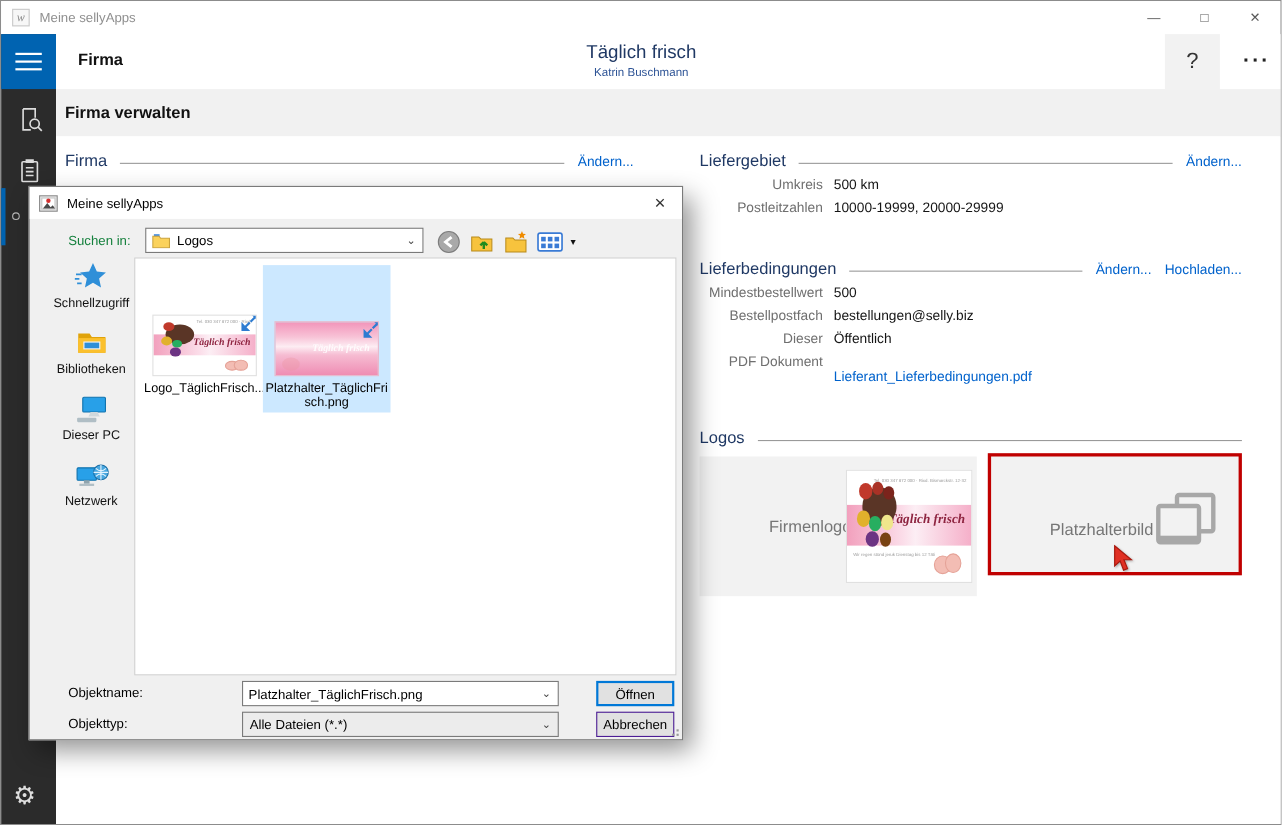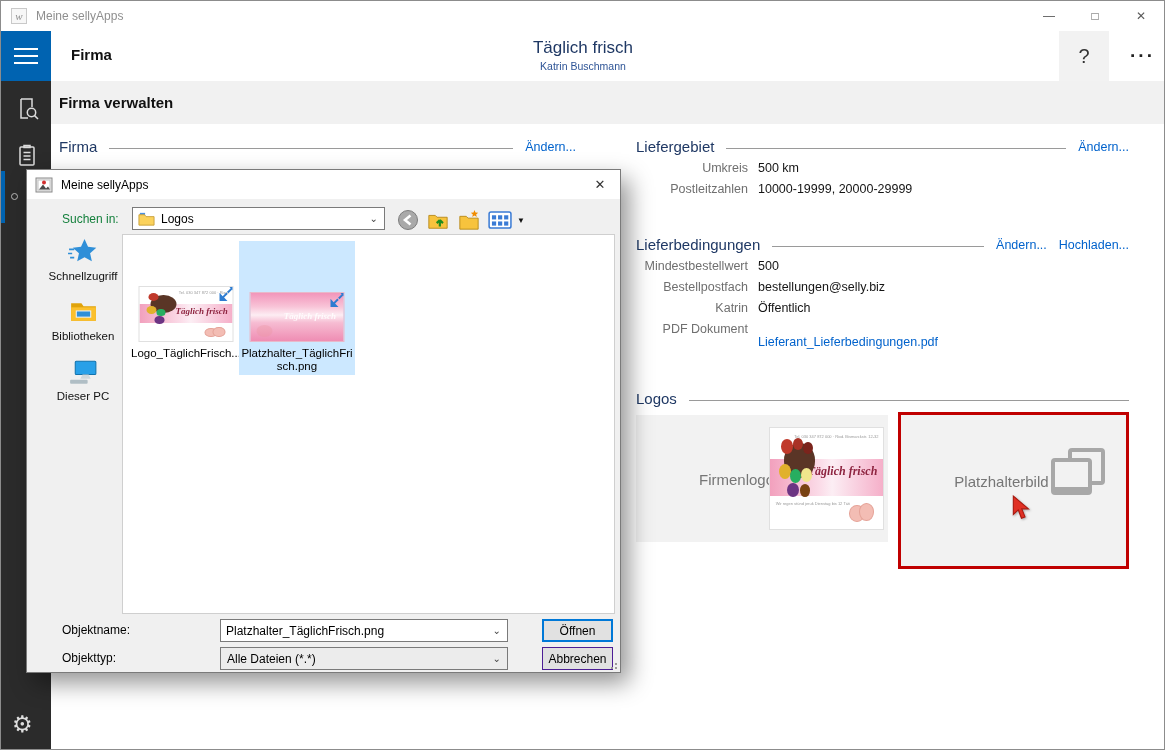--- a/index.html
+++ b/index.html
@@ -58,21 +58,21 @@
 
   .left-sec { position:absolute; left:8px; top:14px; width:517px; }
   .right-col { position:absolute; left:585px; top:14px; width:493px; }
   .gap-a { margin-top:39px; }
   .gap-b { margin-top:40px; }
 
   
   .logo-cards { display:flex; gap:10px; margin-top:8px; }
   .logo-card { background:#f2f2f2; position:relative; }
   .card-1 { width:255px; height:127px; }
-  .card-2 { width:233px; height:157px; border:3px solid #c00000; margin-top:-3px; }
+  .card-2 { width:233px; height:111px; border:3px solid #c00000; margin-top:-3px; }
   .card-label { position:absolute; font-size:15px; color:#767676; }
   .card-1 .card-label { left:63px; top:56px; }
   .card-2 .card-label { left:53px; top:58px; }
   .card-1 .logo-art { position:absolute; left:133px; top:12px; width:115px; height:103px; }
   .ph-icon { position:absolute; right:18px; top:32px; }
   .red-cursor { position:absolute; left:110px; top:80px; filter:drop-shadow(1px 1px 1px rgba(0,0,0,.3)); }
 
   
   .logo-art { background:#fff; border:1px solid #e0e0e0; position:relative; overflow:hidden; }
   .logo-art .band { position:absolute; left:0; top:31%; width:100%; height:36%;
@@ -226,21 +226,21 @@
         </div>
         <div class="kv">
             <span class="k">Mindestbestellwert</span>
             <span class="v">500</span>
           </div>
         <div class="kv">
             <span class="k">Bestellpostfach</span>
             <span class="v">bestellungen@selly.biz</span>
           </div>
         <div class="kv">
-            <span class="k">Katrin</span>
+            <span class="k">Dieser</span>
             <span class="v">Öffentlich</span>
           </div>
         <div class="kv">
             <span class="k">PDF Dokument</span>
             <span class="v link">Lieferant_Lieferbedingungen.pdf</span>
           </div>
       </div>
 
       <div class="gap-b">
         <div class="sec-head">
@@ -354,20 +354,30 @@
       <div class="place-label">Bibliotheken</div>
     </div>
     <div class="place">
       <svg width="33" height="33" viewBox="0 0 32 32">
         <rect x="8" y="5" width="20" height="13" rx="1" fill="#28a0e8" stroke="#1173ae"></rect>
         <path d="M15 18l-2 4h10l-2-4z" fill="#cfd8dc"></path>
         <rect x="3" y="23" width="17" height="4" rx="1" fill="#b0bec5"></rect>
       </svg>
       <div class="place-label">Dieser PC</div>
     </div>
+    <div class="place">
+      <svg width="33" height="33" viewBox="0 0 32 32">
+        <rect x="3" y="9" width="17" height="11" rx="1" fill="#28a0e8" stroke="#1173ae"></rect>
+        <rect x="9" y="20" width="5" height="3" fill="#90a4ae"></rect>
+        <rect x="5" y="23" width="13" height="2" fill="#b0bec5"></rect>
+        <circle cx="24" cy="13" r="6.5" fill="#4aa8e0" stroke="#1b6fa8"></circle>
+        <path d="M17.5 13h13M24 6.5v13M19.5 9.5c2.8 2.6 6.2 2.6 9 0M19.5 16.5c2.8-2.6 6.2-2.6 9 0" stroke="#e3f2fd" stroke-width="1" fill="none"></path>
+      </svg>
+      <div class="place-label">Netzwerk</div>
+    </div>
   </div>
 
   <div class="dlg-list">
     <div class="file-item fi-1">
       <div class="fi-thumb logo-art">
         <div class="toptext">Tel. 030 347 872 000 · Rixd.</div>
         <div class="band"></div>
         <span class="script" style="font-size:9px">Täglich frisch</span>
         <div class="veg">
           <i style="left:10%;top:8%;width:70%;height:55%;background:#5a3526;position:absolute;border-radius:50%;"></i>

